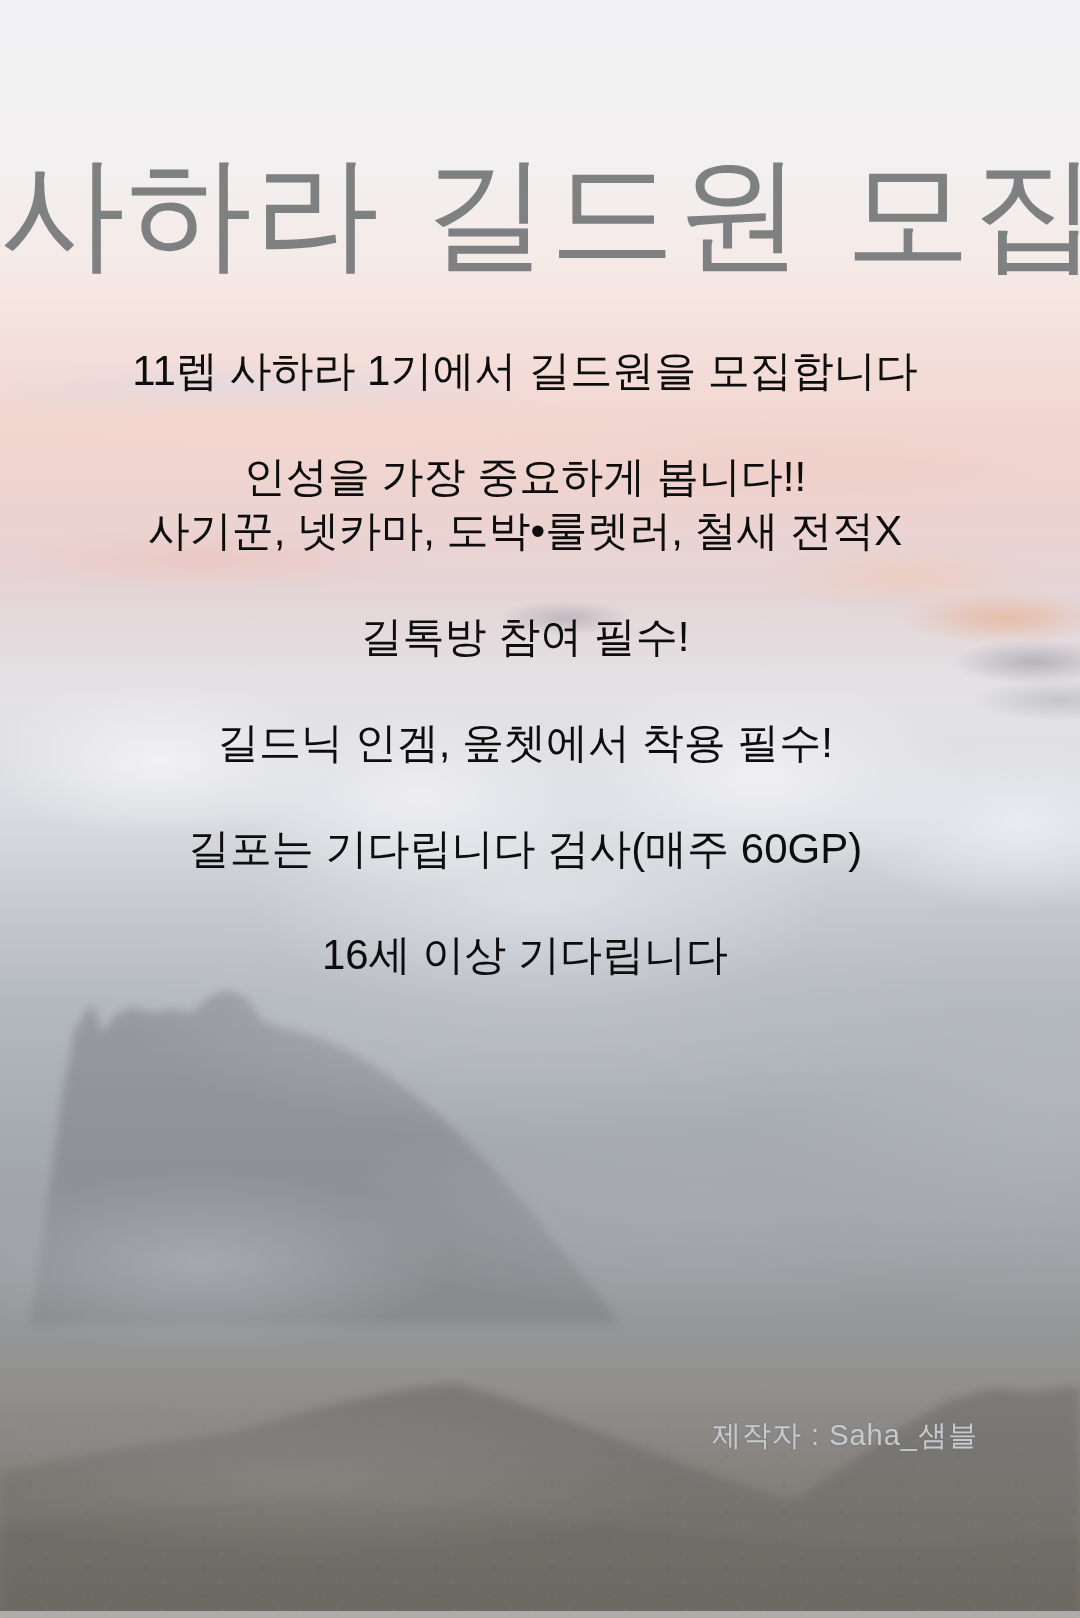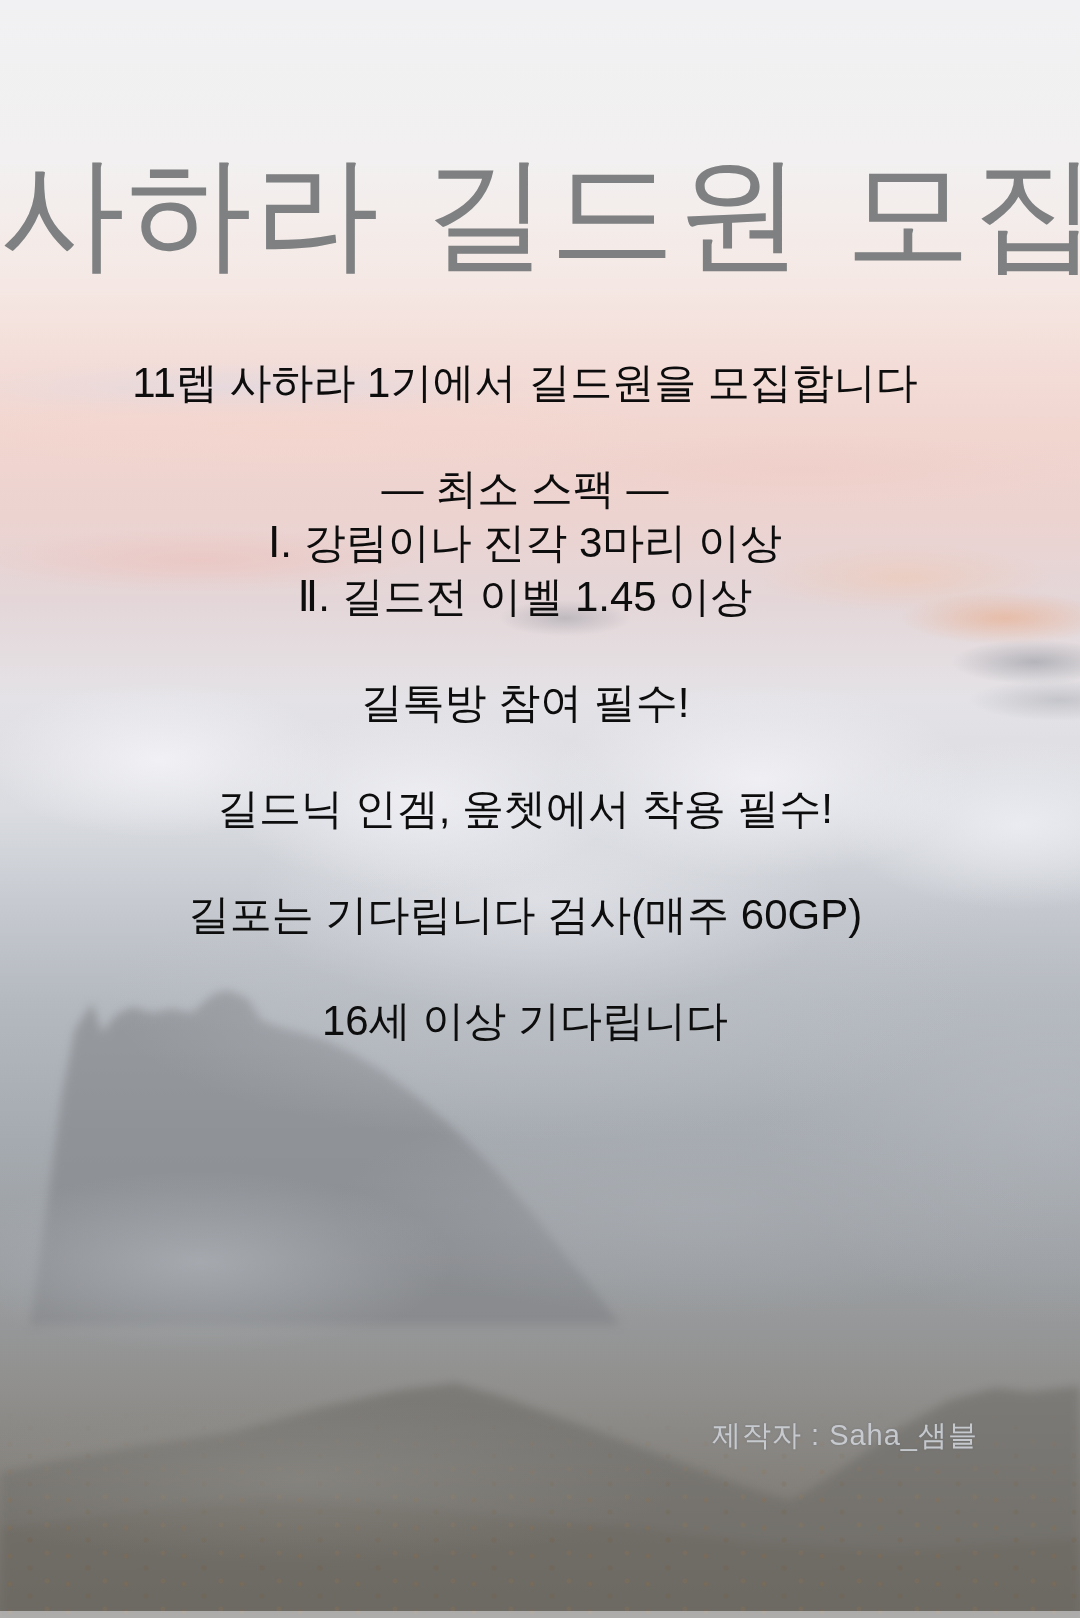--- a/index.html
+++ b/index.html
@@ -131,21 +131,21 @@
   .body-text {
     position: absolute;
     top: 344px;
     left: 0;
     right: 0;
     color: #0d0d0d;
     font-size: 42px;
     line-height: 54px;
   }
   .para {
-    margin: 12px 0 52px 0;
+    margin: 0 0 52px 0;
     white-space: pre-line;
   }
   .credit {
     position: absolute;
     top: 1416px;
     right: 72px;
     font-size: 29px;
     color: rgba(212,216,222,0.85);
     text-shadow: 0 0 2px rgba(95,100,106,0.5);
     letter-spacing: 1px;
@@ -170,23 +170,22 @@
   <div class="vegetation"></div>
   <div class="fog"></div>
   <div class="bottom-edge"></div>
 
   <div class="content">
 
     <div class="title">사하라 길드원 모집</div>
 
     <div class="body-text">
       <p class="para">11렙 사하라 1기에서 길드원을 모집합니다</p>
-      <p class="para">— 최소 스팩 —
-Ⅰ. 강림이나 진각 3마리 이상
-Ⅱ. 길드전 이벨 1.45 이상</p>
+      <p class="para">인성을 가장 중요하게 봅니다!!
+사기꾼, 넷카마, 도박•룰렛러, 철새 전적X</p>
       <p class="para">길톡방 참여 필수!</p>
       <p class="para">길드닉 인겜, 옾쳇에서 착용 필수!</p>
       <p class="para">길포는 기다립니다 검사(매주 60GP)</p>
       <p class="para">16세 이상 기다립니다</p>
     </div>
 
     <div class="credit">제작자 : Saha_샘블</div>
   </div>
 
 </div>

